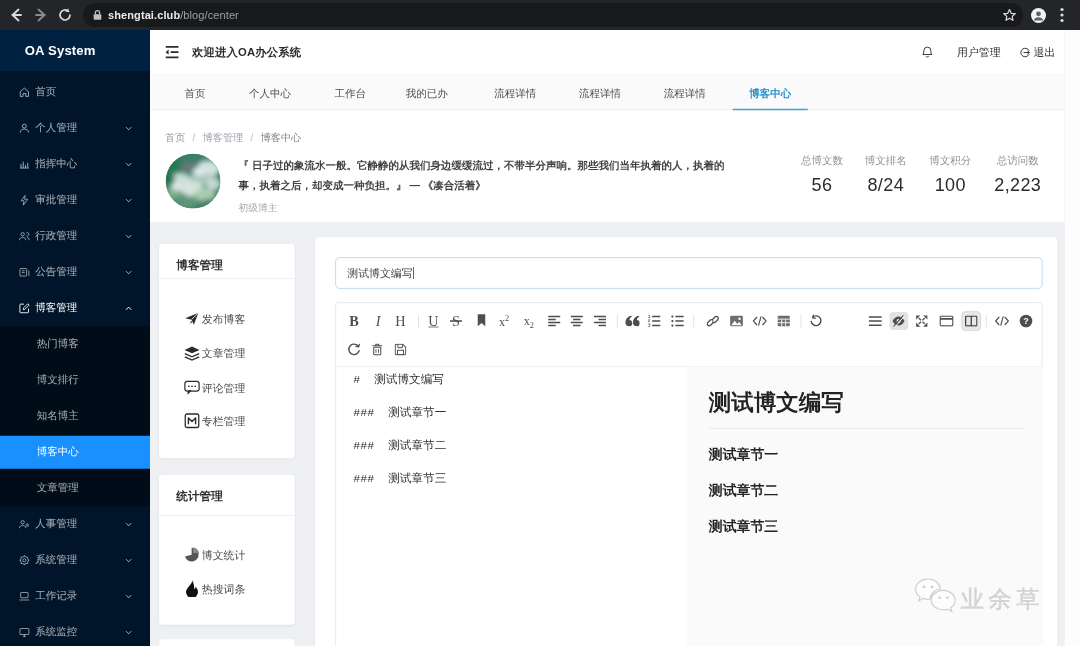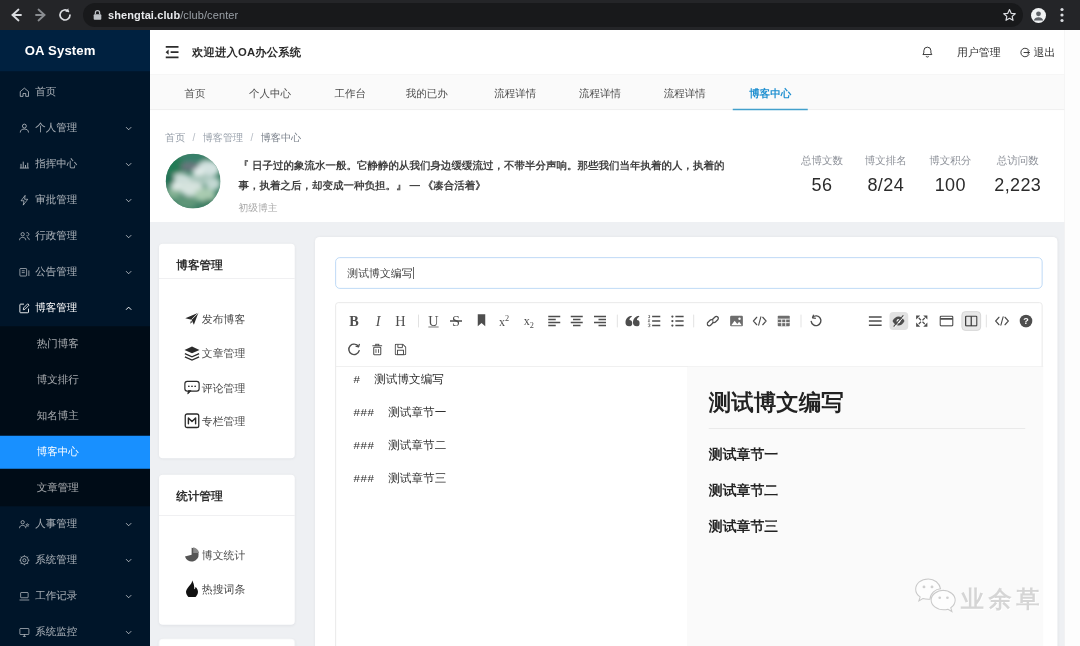--- a/index.html
+++ b/index.html
@@ -56,21 +56,21 @@
 
   <svg class="abs" style="left:57px;top:7px" width="16" height="16" viewBox="0 0 16 16">
         <path d="M13 8 A5 5 0 1 1 11.4 4.3" stroke="#dadce0" stroke-width="1.7" fill="none" stroke-linecap="round"></path>
         <path d="M11.3 1.2 L11.6 4.6 L8.2 4.9 Z" fill="#dadce0"></path>
       </svg>
 
   <svg class="abs" style="left:92px;top:9px" width="11" height="12" viewBox="0 0 13 14">
         <rect x="2" y="6" width="9" height="6.5" rx="1.2" fill="#bdc1c6"></rect>
         <path d="M4 6 V4.2 a2.5 2.5 0 0 1 5 0 V6" stroke="#bdc1c6" stroke-width="1.5" fill="none"></path>
       </svg>
-  <div class="abs" style="left:108px;top:0;height:30px;line-height:30px;font-size:11px;color:#e8eaed;font-weight:bold;letter-spacing:0.1px;">shengtai.club<span style="color:#9aa0a6;font-weight:normal;">/club/center</span></div>
+  <div class="abs" style="left:108px;top:0;height:30px;line-height:30px;font-size:11px;color:#e8eaed;font-weight:bold;letter-spacing:0.1px;">shengtai.club<span style="color:#9aa0a6;font-weight:normal;">/blog/center</span></div>
 
   <svg class="abs" style="left:1002px;top:8px" width="15" height="15" viewBox="0 0 15 15">
         <path d="M7.5 1.6 L9.2 5.3 L13.2 5.7 L10.2 8.4 L11 12.3 L7.5 10.3 L4 12.3 L4.8 8.4 L1.8 5.7 L5.8 5.3 Z" stroke="#dadce0" stroke-width="1.2" fill="none" stroke-linejoin="round"></path>
       </svg>
 
   <svg class="abs" style="left:1031px;top:8px" width="15" height="15" viewBox="0 0 15 15">
         <circle cx="7.5" cy="7.5" r="7.5" fill="#f1f3f4"></circle>
         <circle cx="7.5" cy="5.8" r="2.4" fill="#5f6368"></circle>
         <path d="M2.6 12.6 a5.2 5.2 0 0 1 9.8 0 Z" fill="#5f6368"></path>
       </svg>

